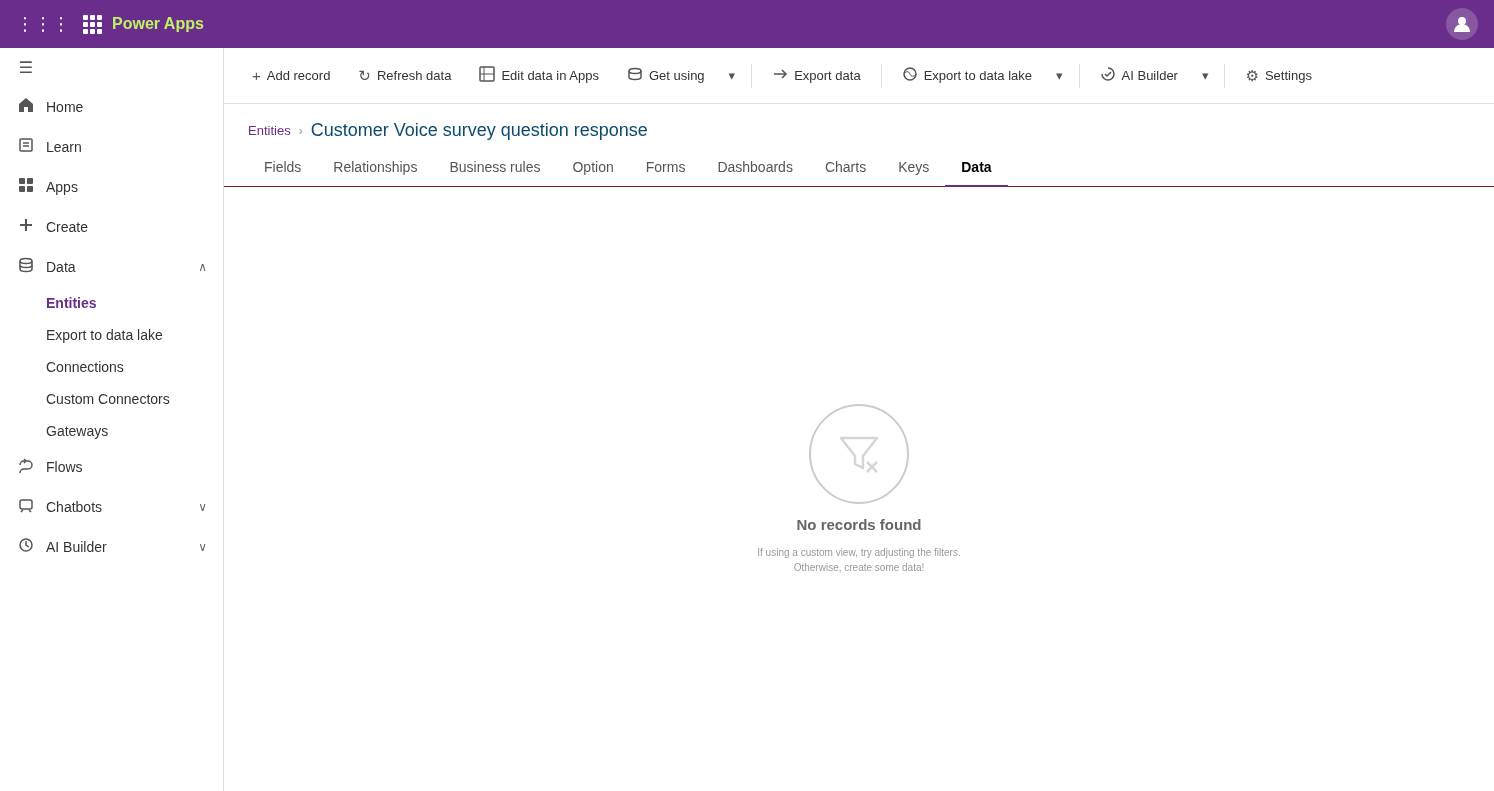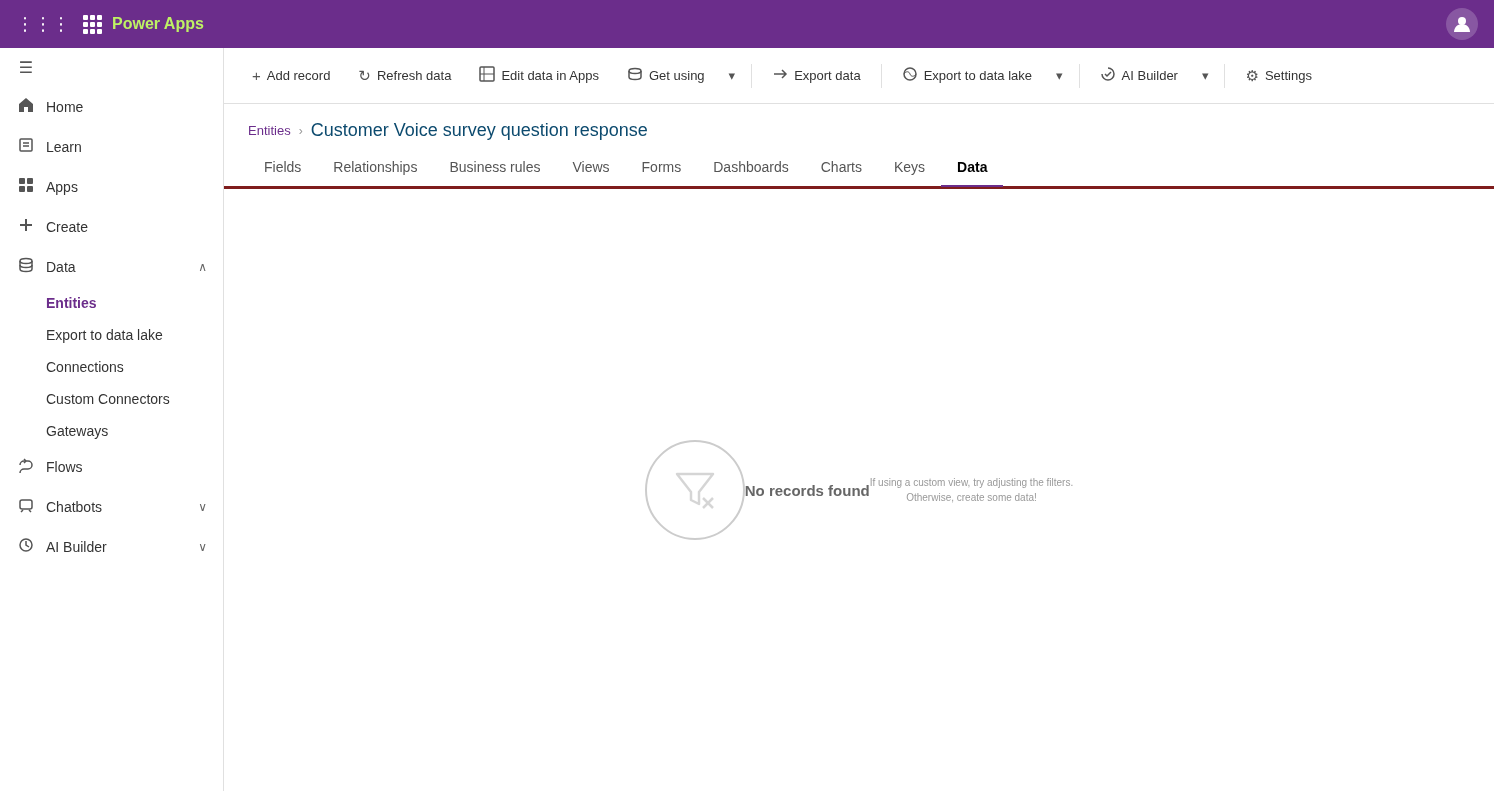--- a/index.html
+++ b/index.html
@@ -182,43 +182,45 @@
       color: #0c4a6e;
       font-size: 18px;
       font-weight: 400;
     }
 
     
     .tabs {
       display: flex;
       align-items: center;
       padding: 0 24px;
-      border-bottom: 3px solid #7f1d1d;
+      border-bottom: 1px solid #7f1d1d;
       gap: 0;
     }
     .tab {
       padding: 10px 16px;
       cursor: pointer;
       color: #555;
       font-size: 14px;
       border-bottom: 2px solid transparent;
       margin-bottom: -1px;
     }
     .tab.active {
       color: #000;
       border-bottom: 2px solid #6b2d8b;
       font-weight: 600;
     }
 
     
     .empty-state {
       flex: 1;
       display: flex;
+      flex-direction: column;
       align-items: center;
       justify-content: center;
+      gap: 12px;
     }
     .empty-icon-circle {
       width: 100px;
       height: 100px;
       border-radius: 50%;
       border: 2px solid #ccc;
       display: flex;
       align-items: center;
       justify-content: center;
     }
@@ -448,21 +450,21 @@
         <div class="tab">
           <span>Fields</span>
         </div>
         <div class="tab">
           <span>Relationships</span>
         </div>
         <div class="tab">
           <span>Business rules</span>
         </div>
         <div class="tab">
-          <span>Views</span>
+          <span>Option</span>
         </div>
         <div class="tab">
           <span>Forms</span>
         </div>
         <div class="tab">
           <span>Dashboards</span>
         </div>
         <div class="tab">
           <span>Charts</span>
         </div>

